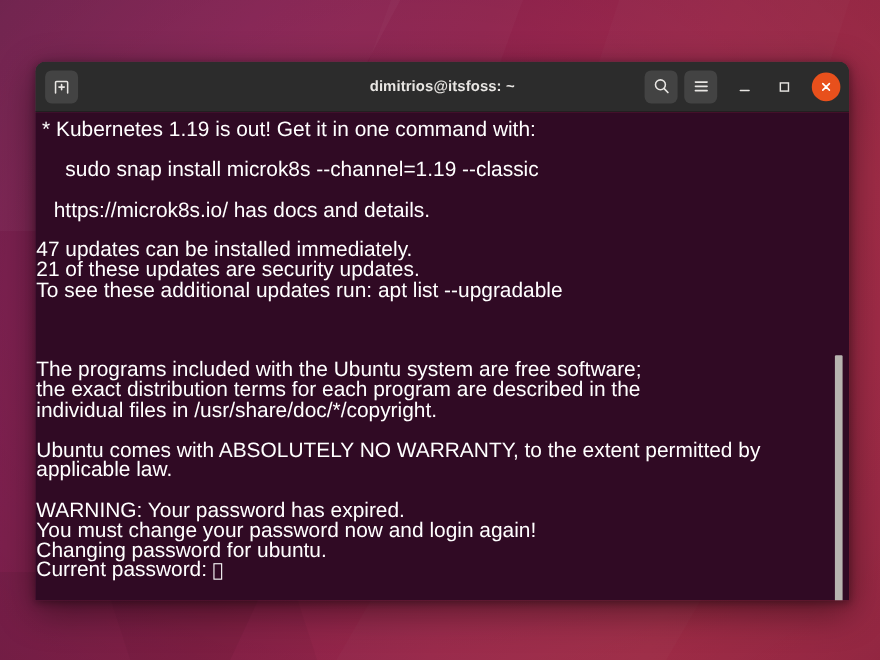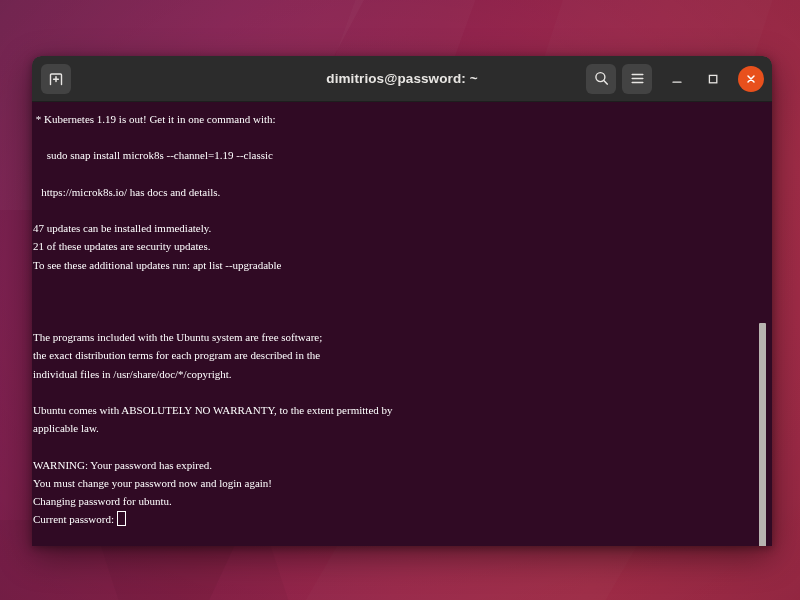--- a/index.html
+++ b/index.html
@@ -149,22 +149,22 @@
     position: relative;
     flex: 1 1 auto;
     background: #300a24;
     overflow: hidden;
   }
   #term-text {
     position: absolute;
     left: 0; top: 8px;
     right: 0;
     padding-left: 1px;
-    font-family: Liberation Serif, serif;
-    font-size: 11px;
+    font-family: Liberation Sans, sans-serif;
+    font-size: 19px;
     line-height: 18.2px;
     color: #ffffff;
     white-space: pre;
     letter-spacing: 0px;
   }
   #term-text .line { height: 18.2px; }
 
   .cursor {
     display: inline-block;
     width: 8.2px;
@@ -212,21 +212,21 @@
 
     <div class="tb-left">
       <div class="tb-btn filled">
         <svg width="16" height="16" viewBox="0 0 16 16">
           <path d="M2.5 13.5 L2.5 4 Q2.5 3 3.5 3 L12.5 3 Q13.5 3 13.5 4 L13.5 13.5" fill="none" stroke="#e8e6e3" stroke-width="1.4" stroke-linecap="round"></path>
           <path d="M8 5.8 L8 10.6 M5.6 8.2 L10.4 8.2" fill="none" stroke="#e8e6e3" stroke-width="1.5" stroke-linecap="round"></path>
         </svg>
       </div>
     </div>
 
-    <div id="title">dimitrios@password: ~</div>
+    <div id="title">dimitrios@itsfoss: ~</div>
 
     <div class="tb-right">
 
       <div class="tb-btn filled">
         <svg width="17" height="17" viewBox="0 0 17 17">
           <circle cx="7.4" cy="7.1" r="4.5" fill="none" stroke="#e8e6e3" stroke-width="1.4"></circle>
           <path d="M10.8 10.6 L14.2 14.1" stroke="#e8e6e3" stroke-width="1.5" stroke-linecap="round"></path>
         </svg>
       </div>
 

